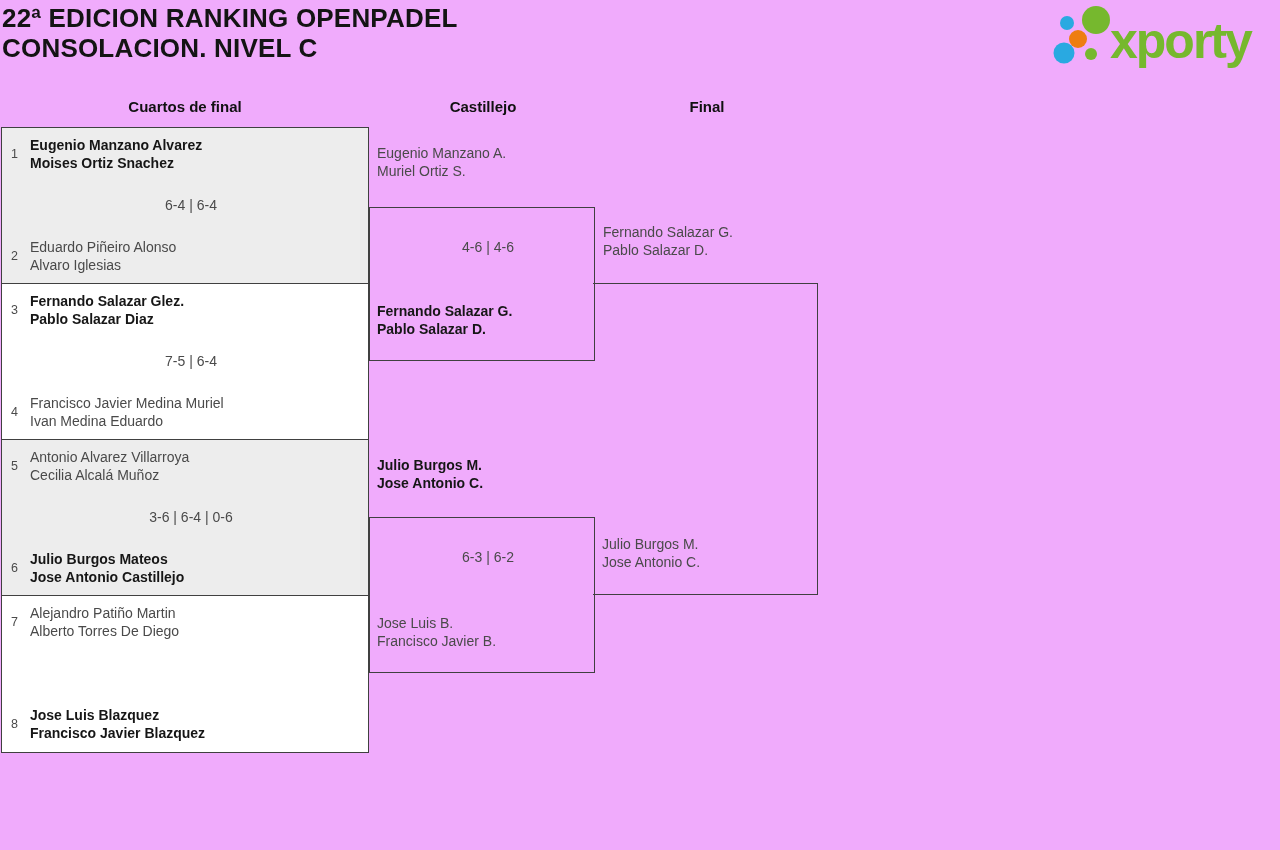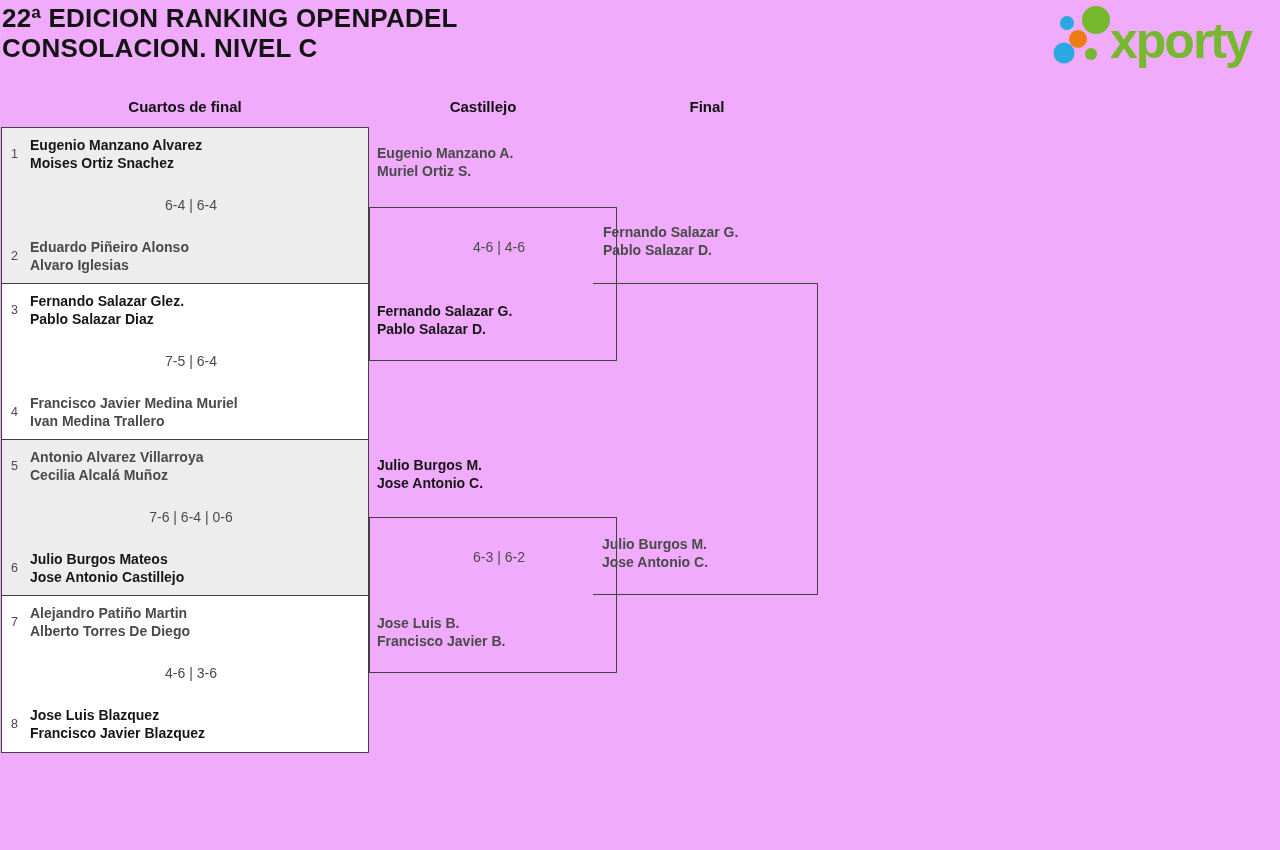--- a/index.html
+++ b/index.html
@@ -29,30 +29,30 @@
     border:1.5px solid #404040; box-sizing:border-box; background:#ffffff;
   }
   .qf-box.shaded { background:#ededed; }
   .team-row { position:absolute; left:3px; display:flex; align-items:center; gap:6px; }
   .row-top    { top:8px; }
   .row-bottom { top:110px; }
   .seed {
     width:19px; flex:0 0 19px; text-align:center;
     font-size:12.5px; color:#4a4a4a;
   }
-  .team-names { font-size:14px; line-height:18px; color:#4a4a4a; font-weight:700; }
+  .team-names { font-size:14px; line-height:18px; color:#4a4a4a; font-weight:400; }
   .team-names.winner { font-weight:700; color:#161616; }
   .team-names .nl { display:block; white-space:nowrap; }
   .score-line {
     position:absolute; left:12px; right:0; top:69px; text-align:center;
     font-size:14px; color:#4a4a4a;
   }
   
   .sf-box {
-    position:absolute; left:369px; width:248px;
+    position:absolute; left:369px; width:226px;
     border:1.5px solid #404040; box-sizing:border-box; background:transparent;
   }
   .sf-box .score-line { top:31px; }
   .sf-team-in-box { position:absolute; left:7px; top:94px; }
   
   .final-box {
     position:absolute; left:593px; top:283px; width:225px; height:312px;
     border:1.5px solid #404040; border-left:none; box-sizing:border-box;
     background:transparent;
   }
@@ -107,52 +107,51 @@
       <span class="team-names winner">
         <span class="nl">Fernando Salazar Glez.</span>
         <span class="nl">Pablo Salazar Diaz</span>
       </span>
     </div>
     <div class="score-line">7-5 | 6-4</div>
     <div class="team-row row-bottom">
       <span class="seed">4</span>
       <span class="team-names">
         <span class="nl">Francisco Javier Medina Muriel</span>
-        <span class="nl">Ivan Medina Trallero</span>
+        <span class="nl">Ivan Medina Eduardo</span>
       </span>
     </div>
   </div>
 
   <div class="qf-box shaded" style="top:439px">
     <div class="team-row row-top">
       <span class="seed">5</span>
       <span class="team-names">
         <span class="nl">Antonio Alvarez Villarroya</span>
         <span class="nl">Cecilia Alcalá Muñoz</span>
       </span>
     </div>
-    <div class="score-line">7-6 | 6-4 | 0-6</div>
+    <div class="score-line">3-6 | 6-4 | 0-6</div>
     <div class="team-row row-bottom">
       <span class="seed">6</span>
       <span class="team-names winner">
         <span class="nl">Julio Burgos Mateos</span>
         <span class="nl">Jose Antonio Castillejo</span>
       </span>
     </div>
   </div>
 
   <div class="qf-box" style="top:595px">
     <div class="team-row row-top">
       <span class="seed">7</span>
       <span class="team-names">
         <span class="nl">Alejandro Patiño Martin</span>
         <span class="nl">Alberto Torres De Diego</span>
       </span>
     </div>
-    <div class="score-line">4-6 | 3-6</div>
     <div class="team-row row-bottom">
       <span class="seed">8</span>
       <span class="team-names winner">
         <span class="nl">Jose Luis Blazquez</span>
         <span class="nl">Francisco Javier Blazquez</span>
       </span>
     </div>
   </div>
 
   <div class="side-team team-names" style="left:377px;top:144px">

